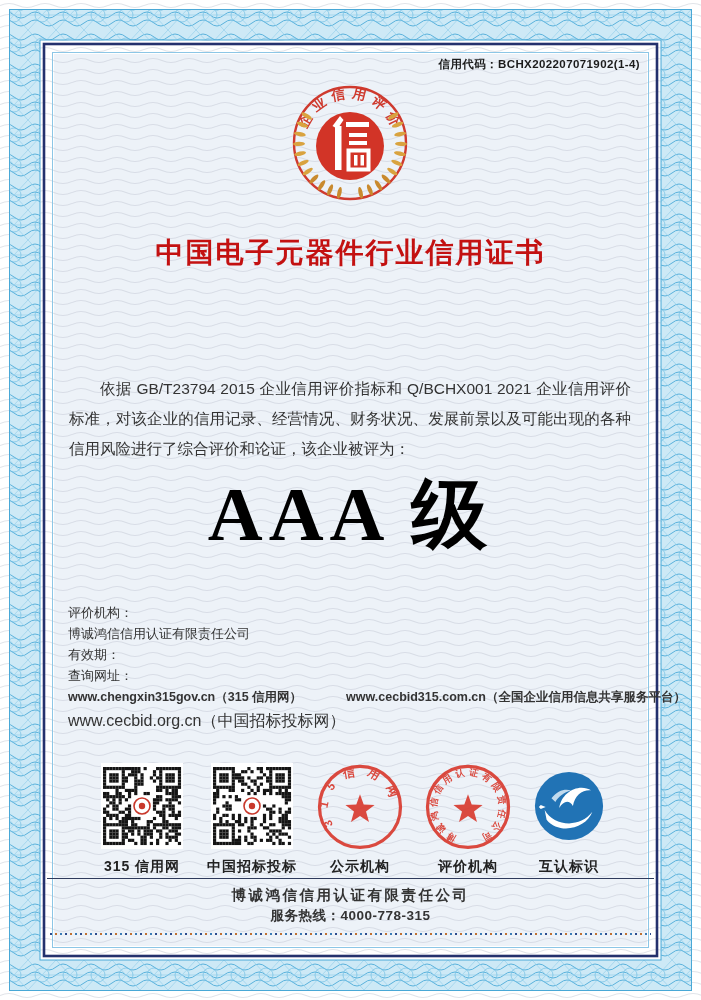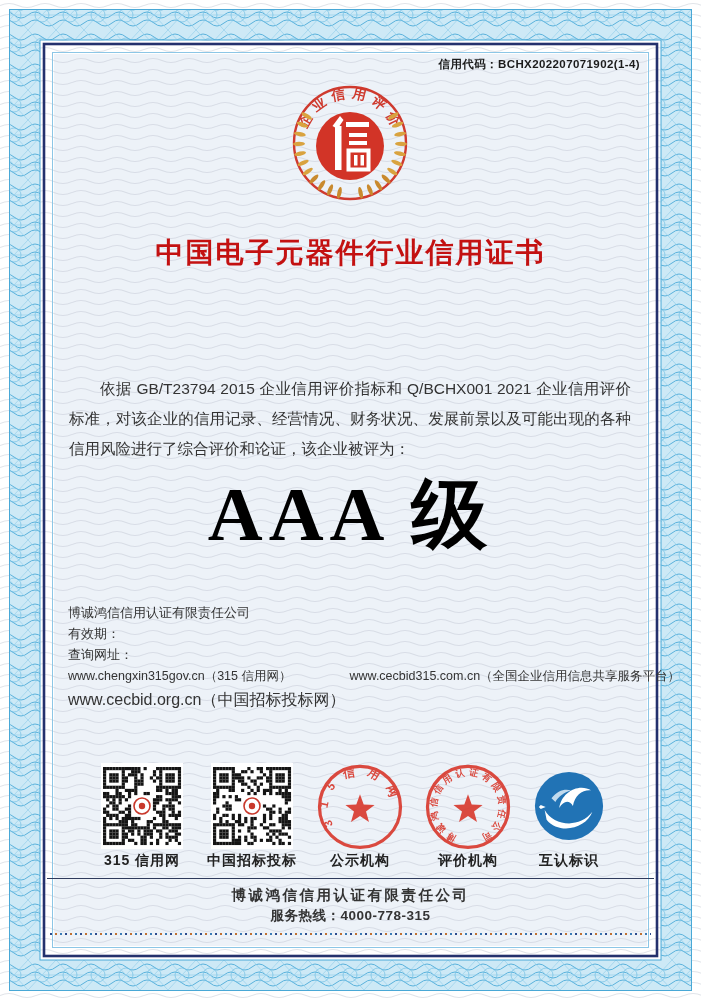--- a/index.html
+++ b/index.html
@@ -16,27 +16,27 @@
 
   .body-text{position:absolute;top:374px;left:69px;width:562px;margin:0;
              font-size:15.5px;line-height:30px;color:#333;text-align:justify;text-indent:2em;}
 
   .rating{position:absolute;top:476px;left:0;width:100%;text-align:center;line-height:1;
           font-family:"Liberation Serif","DejaVu Serif",serif;font-weight:bold;
           font-size:76px;color:#000000;letter-spacing:6px;}
 
   .info{position:absolute;top:602px;left:68px;font-size:13px;color:#333;}
   .info .ln{line-height:21px;}
-  .url-row{display:flex;gap:58px;line-height:23px;font-size:12.5px;}
+  .url-row{display:flex;gap:44px;line-height:23px;font-size:12.5px;font-weight:bold;}
   .url-row2{line-height:23px;font-size:16px;}
 
   .badges{position:absolute;top:763px;left:0;width:100%;height:112px;}
   .badge{position:absolute;display:flex;flex-direction:column;align-items:center;}
   .badge .art{height:86px;display:flex;align-items:center;justify-content:center;}
-  .badge-label{font-size:14px;font-weight:bold;color:#222;margin-top:3px;white-space:nowrap;letter-spacing:1px;}
+  .badge-label{font-size:14px;font-weight:bold;color:#222;margin-top:9px;white-space:nowrap;letter-spacing:1px;}
   .b1{left:99px;width:86px;}  .b2{left:209px;width:86px;}
   .b3{left:312px;width:96px;} .b4{left:420px;width:96px;}
   .b5{left:528px;width:82px;}
   .qrbg{background:#fff;line-height:0;}
 
   .sep-line{position:absolute;top:878px;left:47px;right:47px;border-top:1.5px solid #2e3a5c;}
   .footer{position:absolute;top:886px;left:0;width:100%;text-align:center;color:#333;}
   .footer .company{font-size:14.5px;font-weight:bold;letter-spacing:2.5px;line-height:18px;}
   .footer .hotline{font-size:13.5px;font-weight:bold;margin-top:3px;letter-spacing:.5px;}
   .dotted-line{position:absolute;top:933px;left:50px;right:50px;height:2px;
@@ -125,20 +125,21 @@
     </svg>
   </div>
 
   <h1 class="title">中国电子元器件行业信用证书</h1>
 
   <p class="body-text">依据 GB/T23794 2015 企业信用评价指标和 Q/BCHX001 2021 企业信用评价标准，对该企业的信用记录、经营情况、财务状况、发展前景以及可能出现的各种信用风险进行了综合评价和论证，该企业被评为：</p>
 
   <div class="rating">AAA 级</div>
 
   <div class="info">
+    <div class="ln">评价机构：</div>
     <div class="ln">博诚鸿信信用认证有限责任公司</div>
     <div class="ln">有效期：</div>
     <div class="ln">查询网址：</div>
     <div class="url-row">
       <span>www.chengxin315gov.cn（315 信用网）</span>
       <span>www.cecbid315.com.cn（全国企业信用信息共享服务平台）</span>
     </div>
     <div class="url-row2">
       <span>www.cecbid.org.cn（中国招标投标网）</span>
     </div>

